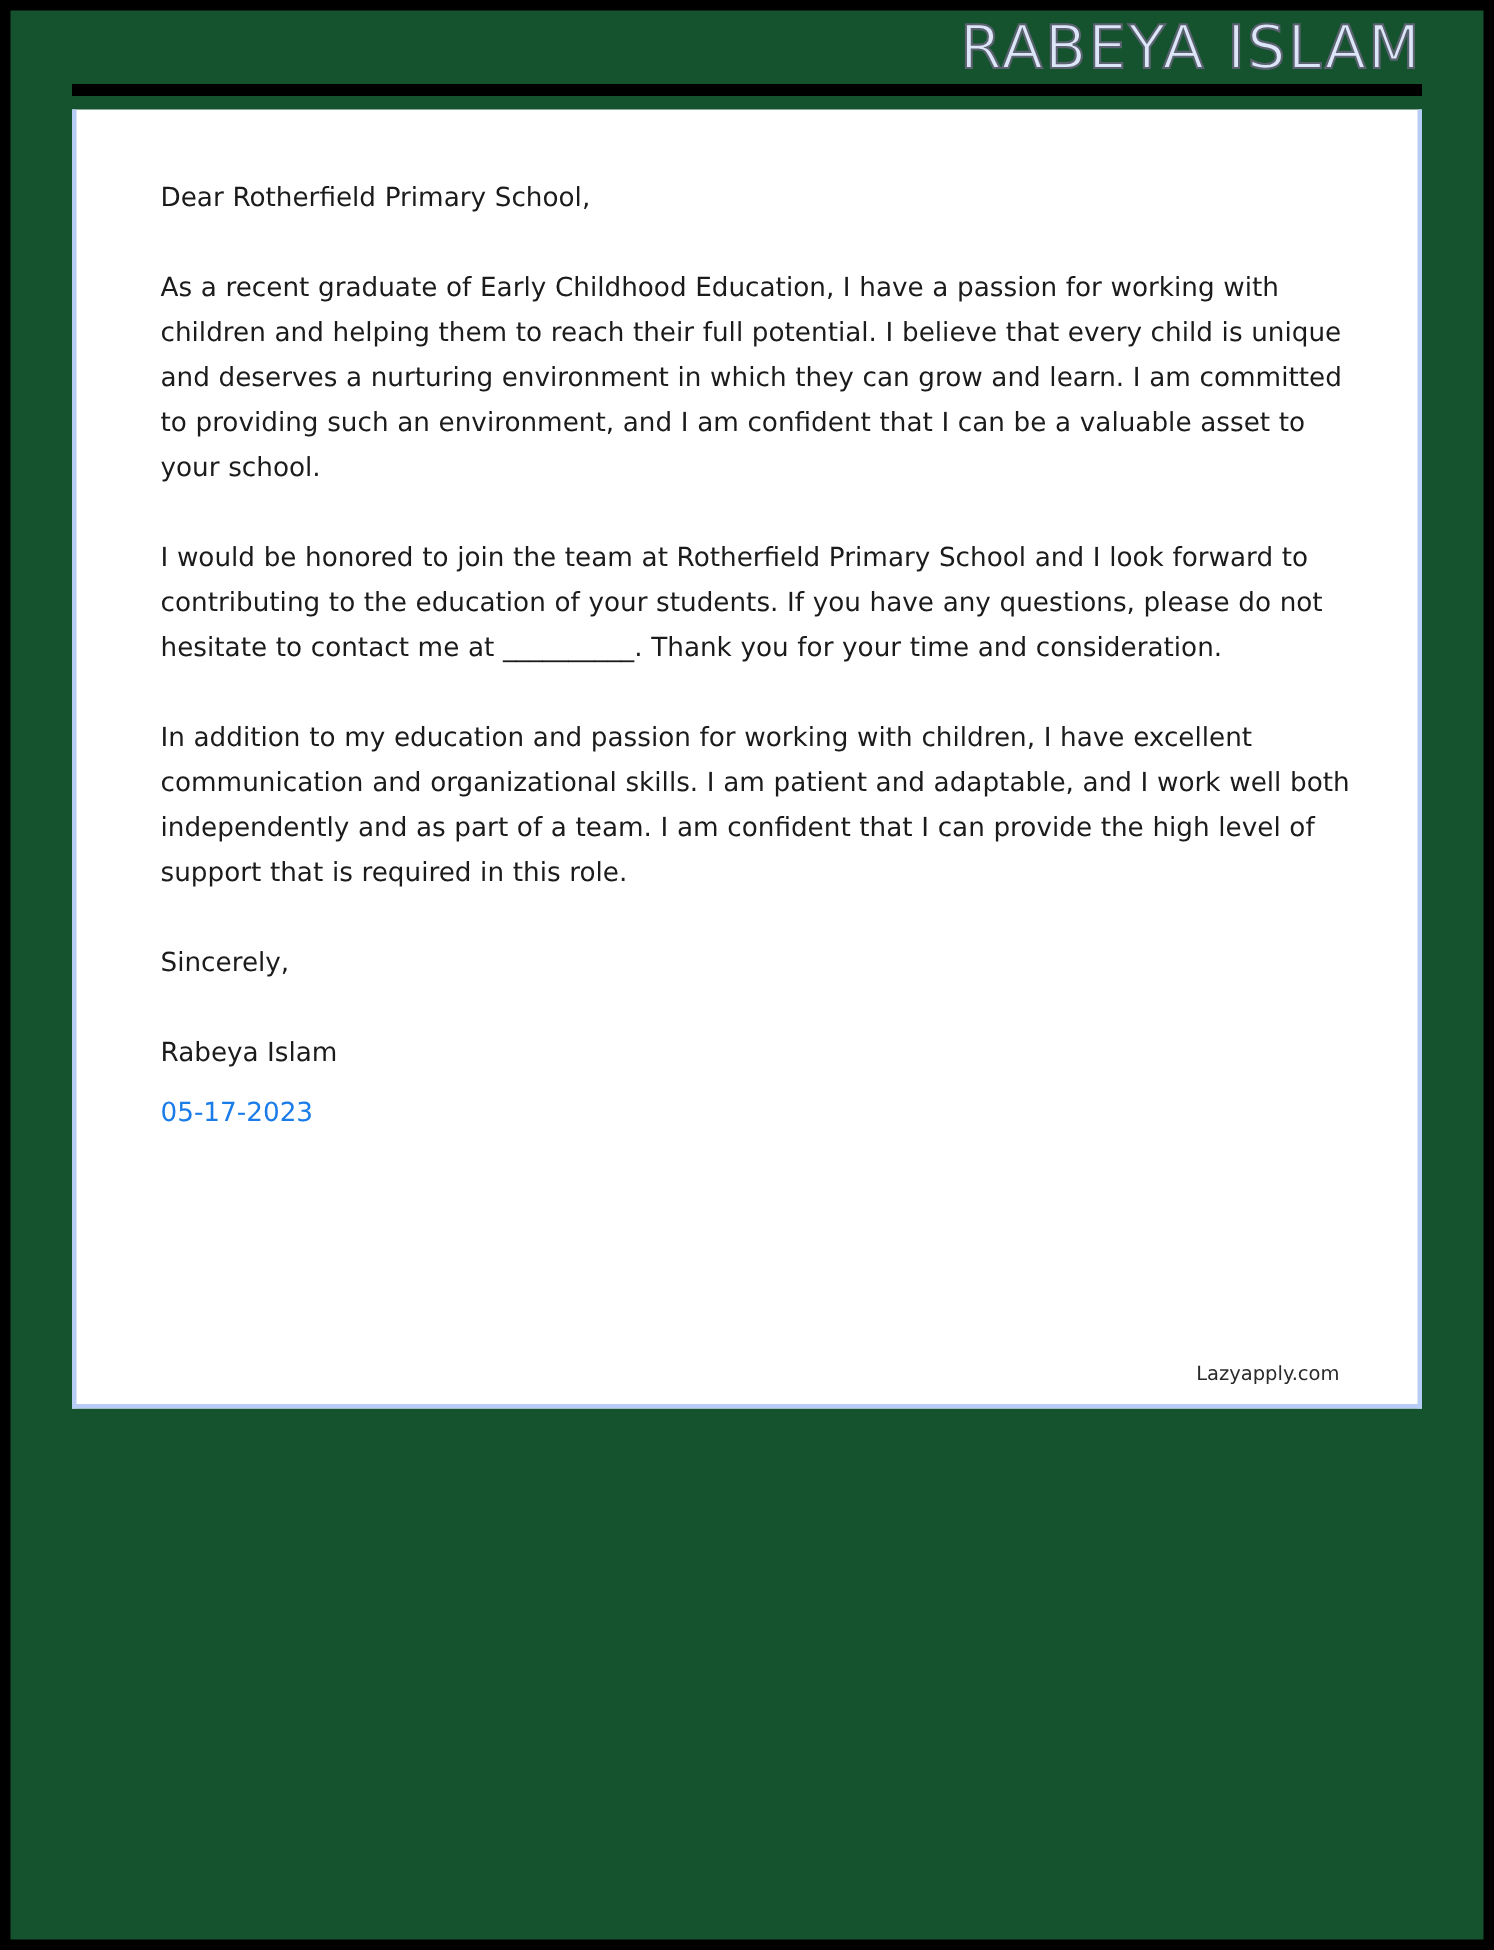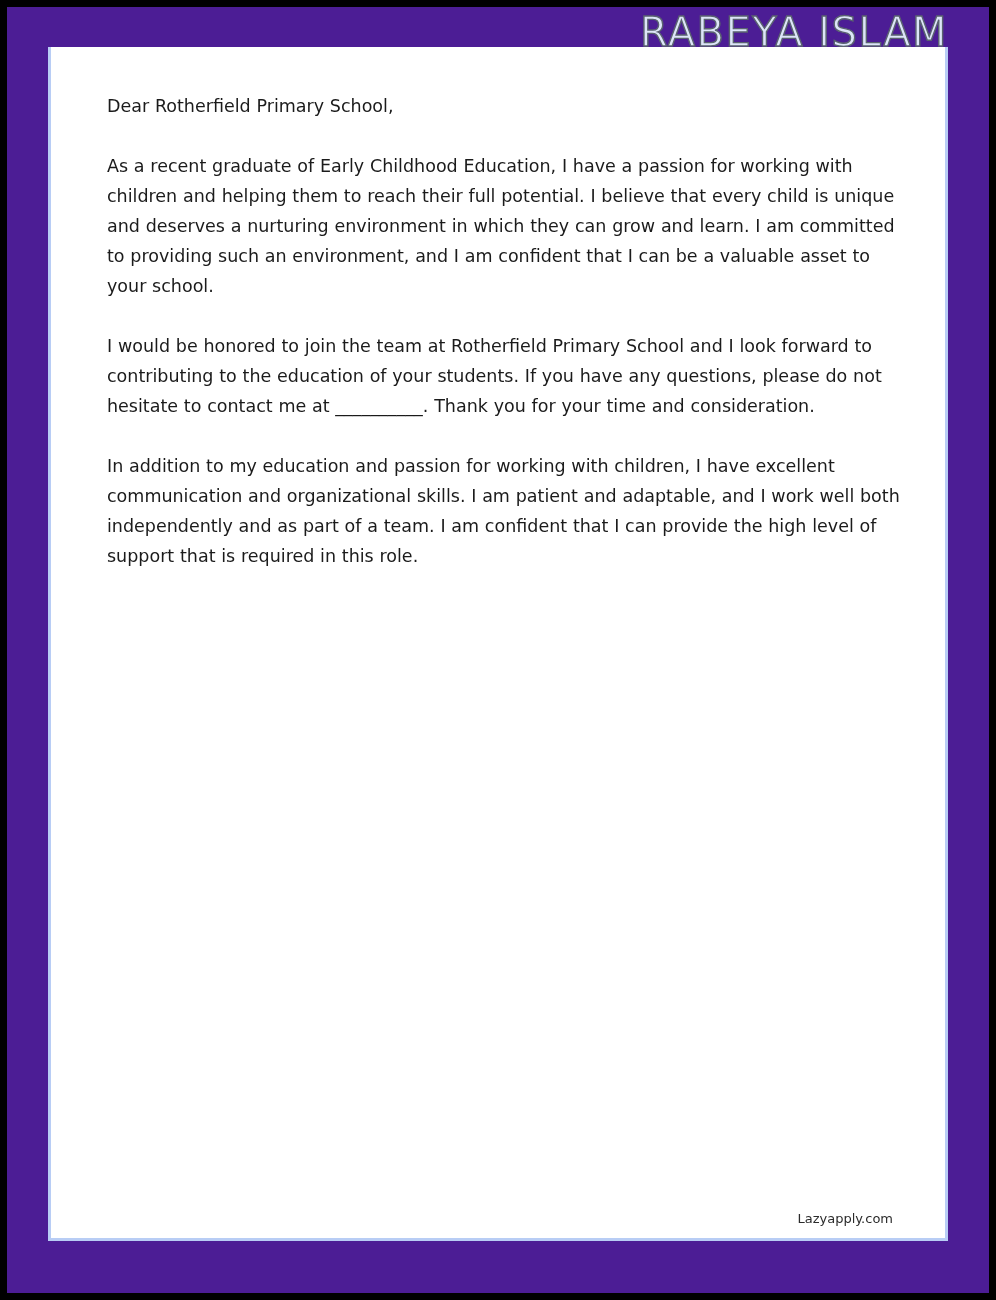--- a/index.html
+++ b/index.html
@@ -15,21 +15,21 @@
     overflow: hidden;
   }
 
   
   #page-frame {
     position: absolute;
     left: 7px;
     top: 7px;
     width: 982px;
     height: 1286px;
-    background: #4c1d95;
+    background: #14532d;
   }
 
   
   #letter-header {
     position: absolute;
     left: 0;
     top: 0;
     width: 982px;
     height: 49px;
     display: flex;
@@ -57,23 +57,23 @@
     top: 49px;
     width: 900px;
     height: 8px;
     background: #000000;
   }
 
   
   #letter-card {
     position: absolute;
     left: 41px;
-    top: 40px;
+    top: 66px;
     width: 900px;
-    height: 1194px;
+    height: 866px;
     background: #ffffff;
     border-left: 3px solid #b8cdf5;
     border-right: 3px solid #b8cdf5;
     border-bottom: 3px solid #b8cdf5;
     padding-left: 40px;
   }
 
   #letter-body {
     position: absolute;
     left: 56px;
@@ -138,20 +138,25 @@
 
       <div class="letter-paragraph">Dear Rotherfield Primary School,</div>
 
 
       <div class="letter-paragraph">As a recent graduate of Early Childhood Education, I have a passion for working with children and helping them to reach their full potential. I believe that every child is unique and deserves a nurturing environment in which they can grow and learn. I am committed to providing such an environment, and I am confident that I can be a valuable asset to your school.</div>
 
       <div class="letter-paragraph">I would be honored to join the team at Rotherfield Primary School and I look forward to contributing to the education of your students. If you have any questions, please do not hesitate to contact me at __________. Thank you for your time and consideration.</div>
 
       <div class="letter-paragraph">In addition to my education and passion for working with children, I have excellent communication and organizational skills. I am patient and adaptable, and I work well both independently and as part of a team. I am confident that I can provide the high level of support that is required in this role.</div>
 
+      <div class="signature-block">
+        <div id="closing-line">Sincerely,</div>
+        <div id="signer-name">Rabeya Islam</div>
+        <div id="letter-date">05-17-2023</div>
+      </div>
 
     </div>
 
     <div id="letter-footer">Lazyapply.com</div>
 
   </div>
 
 </div>
 
 </body></html>

